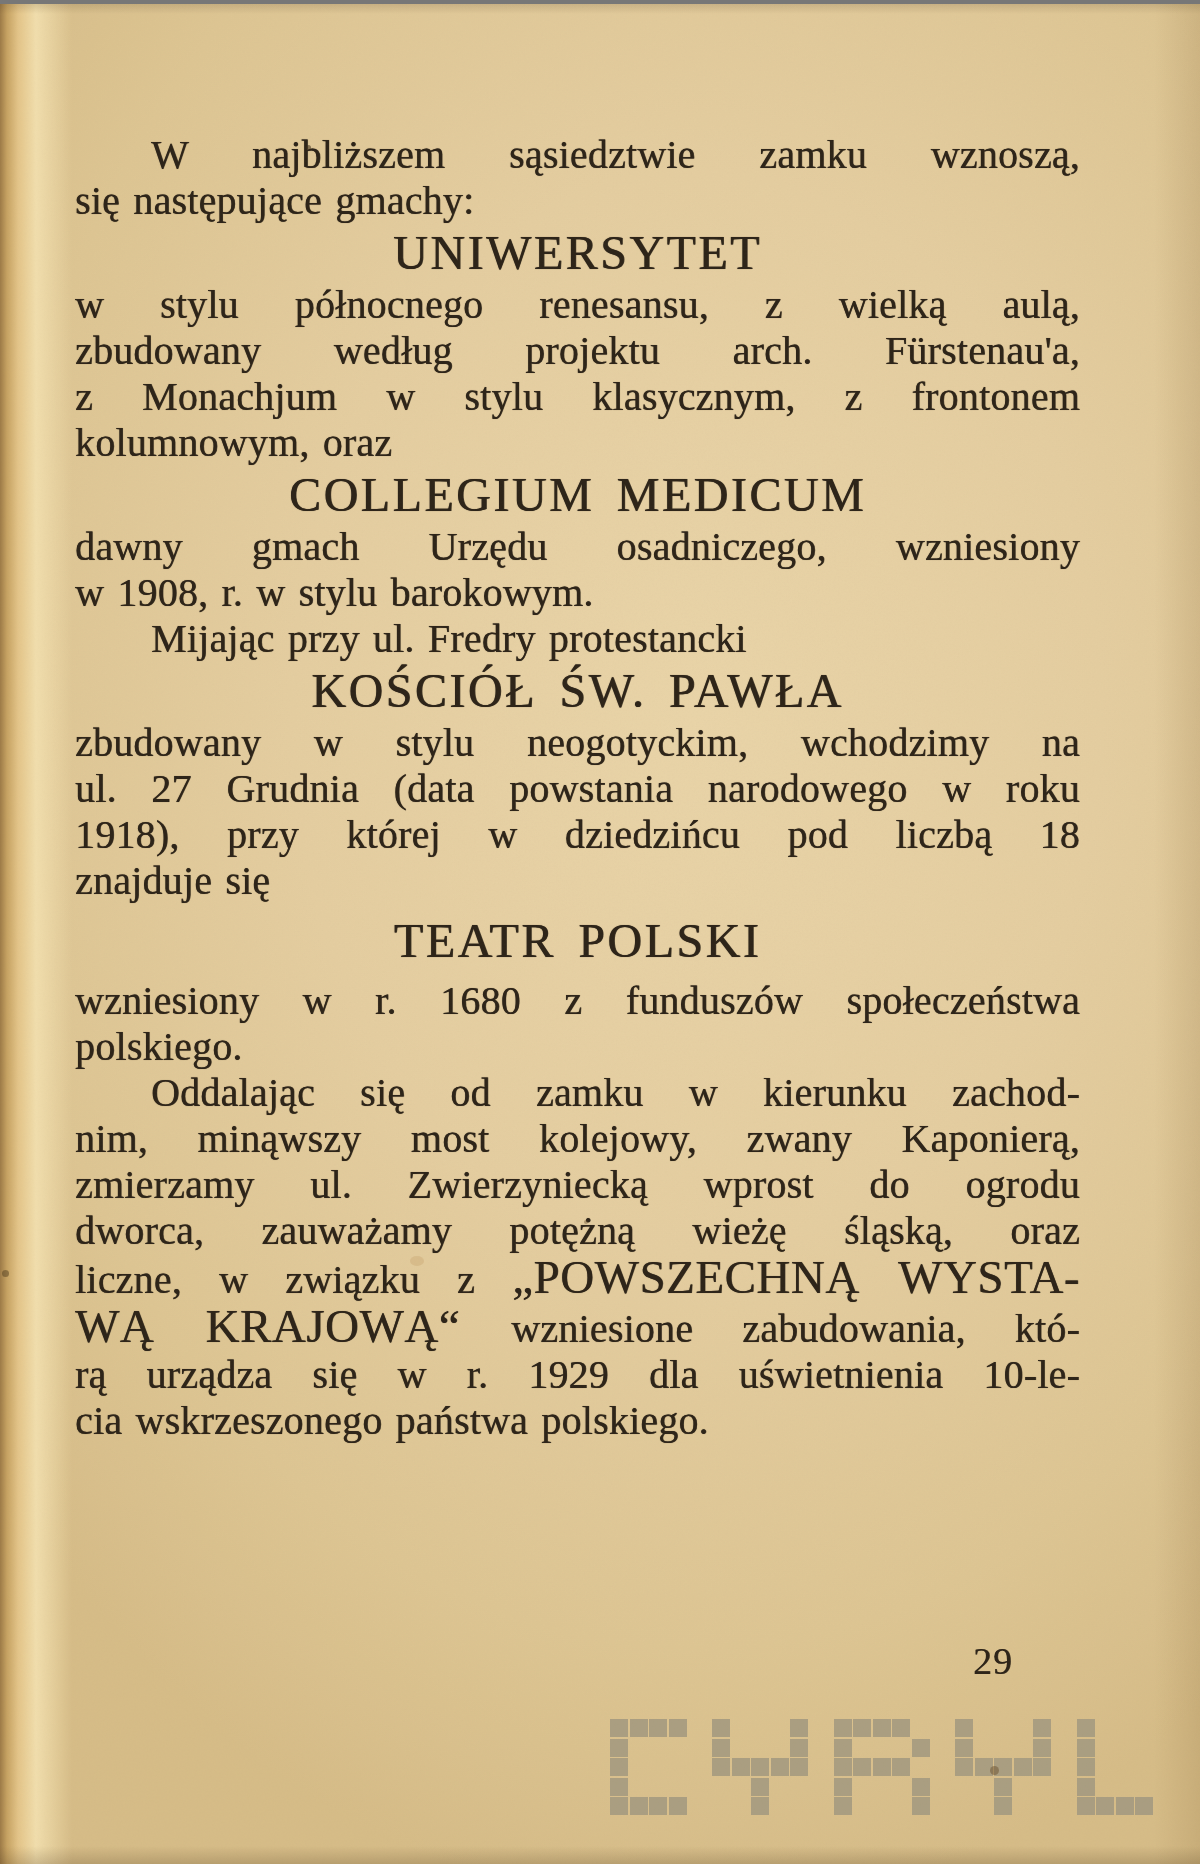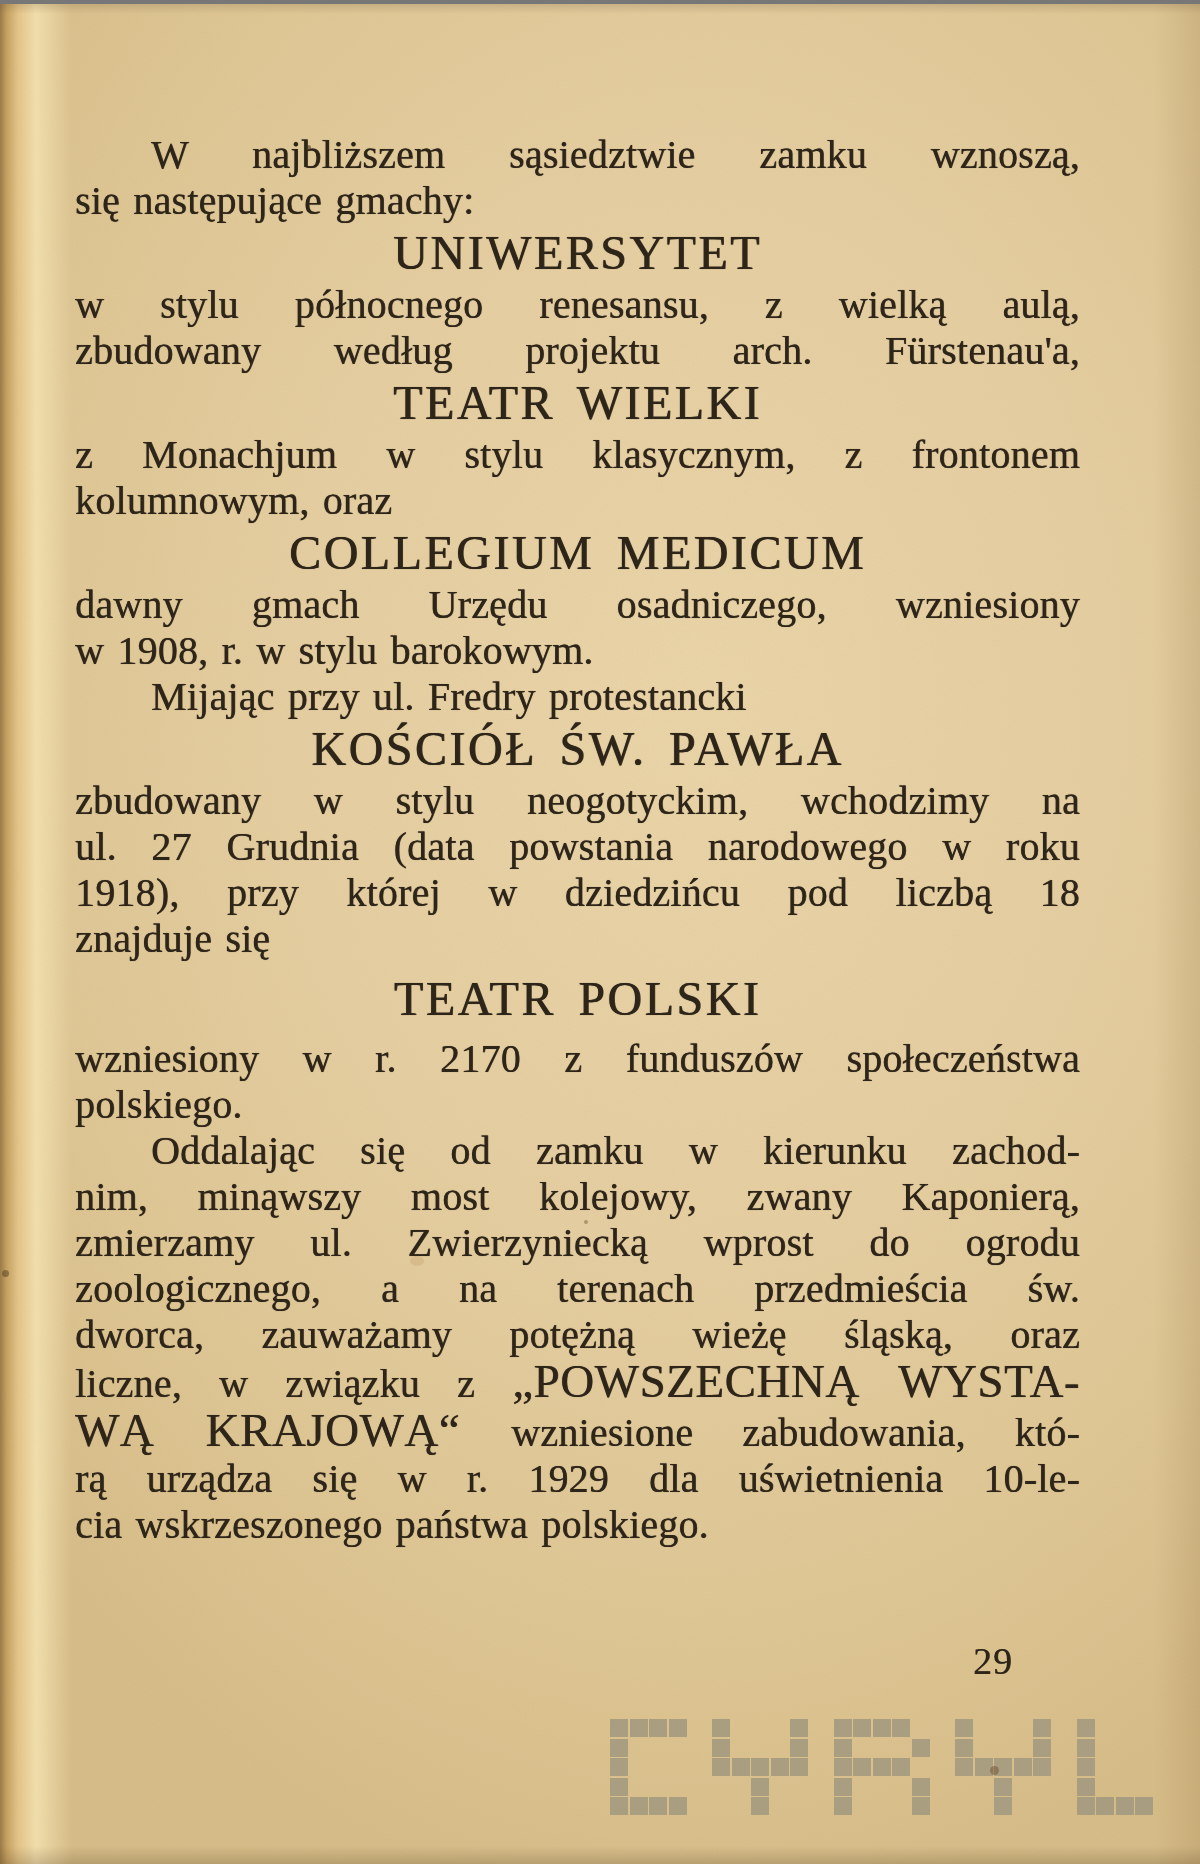--- a/index.html
+++ b/index.html
@@ -87,39 +87,37 @@
   <div class="edge-right"></div>
   <div class="edge-top"></div>
   <div class="edge-bottom"></div>
 
   <div class="textblock" id="textblock">
       <div class="line justify indent">W najbliższem sąsiedztwie zamku wznoszą,</div>
       <div class="line left">się następujące gmachy:</div>
       <div class="heading">UNIWERSYTET</div>
       <div class="line justify">w stylu północnego renesansu, z wielką aulą,</div>
       <div class="line justify">zbudowany według projektu arch. Fürstenau'a,</div>
-      <div class="heading">TEATR WIELKI</div>
       <div class="line justify">z Monachjum w stylu klasycznym, z frontonem</div>
       <div class="line left">kolumnowym, oraz</div>
       <div class="heading">COLLEGIUM MEDICUM</div>
       <div class="line justify">dawny gmach Urzędu osadniczego, wzniesiony</div>
       <div class="line left">w 1908, r. w stylu barokowym.</div>
       <div class="line left indent">Mijając przy ul. Fredry protestancki</div>
       <div class="heading">KOŚCIÓŁ ŚW. PAWŁA</div>
       <div class="line justify">zbudowany w stylu neogotyckim, wchodzimy na</div>
       <div class="line justify">ul. 27 Grudnia (data powstania narodowego w roku</div>
       <div class="line justify">1918), przy której w dziedzińcu pod liczbą 18</div>
       <div class="line left">znajduje się</div>
       <div class="heading spaced">TEATR POLSKI</div>
-      <div class="line justify">wzniesiony w r. 2170 z funduszów społeczeństwa</div>
+      <div class="line justify">wzniesiony w r. 1680 z funduszów społeczeństwa</div>
       <div class="line left">polskiego.</div>
       <div class="line justify indent">Oddalając się od zamku w kierunku zachod-</div>
       <div class="line justify">nim, minąwszy most kolejowy, zwany Kaponierą,</div>
       <div class="line justify">zmierzamy ul. Zwierzyniecką wprost do ogrodu</div>
-      <div class="line justify">zoologicznego, a na terenach przedmieścia św.</div>
       <div class="line justify">dworca, zauważamy potężną wieżę śląską, oraz</div>
       <div class="line justify"><span>liczne, w związku z </span><span class="caps">„POWSZECHNĄ WYSTA-</span></div>
       <div class="line justify"><span class="caps">WĄ KRAJOWĄ“ </span><span>wzniesione zabudowania, któ-</span></div>
       <div class="line justify">rą urządza się w r. 1929 dla uświetnienia 10-le-</div>
       <div class="line left">cia wskrzeszonego państwa polskiego.</div>
     </div>
 
   <div class="pagenum">29</div>
 
   <div class="watermark" id="watermark">

